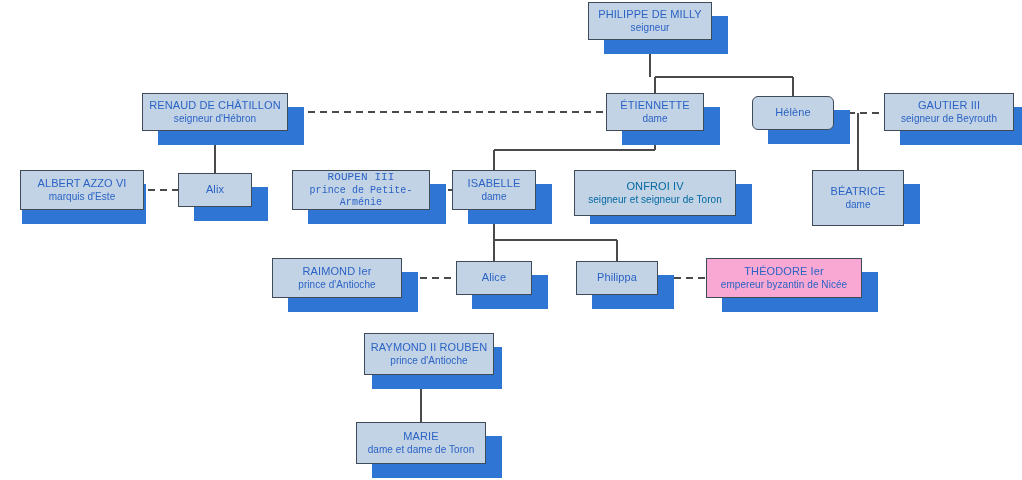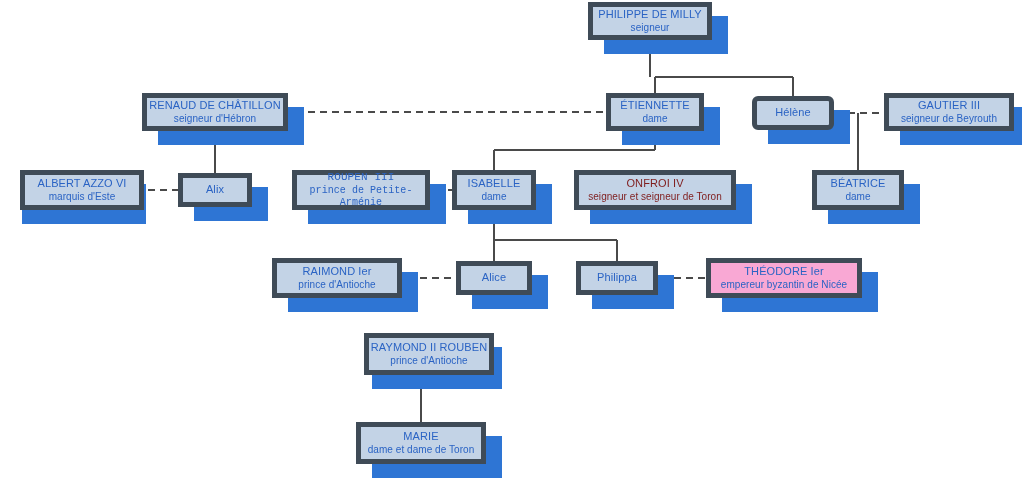--- a/index.html
+++ b/index.html
@@ -1,19 +1,19 @@
 <!DOCTYPE html>
 <html><head>
 <meta charset="utf-8">
 <style>
   html,body{margin:0;padding:0;background:#ffffff;}
   body{font-family:"Liberation Sans","DejaVu Sans",sans-serif;}
   #canvas{position:relative;width:1022px;height:480px;overflow:hidden;background:#ffffff;}
   #edges{position:absolute;left:0;top:0;width:1022px;height:480px;}
-  .node{position:absolute;box-sizing:border-box;background:#c3d3e6;border:5px solid #6d28d9;
+  .node{position:absolute;box-sizing:border-box;background:#c3d3e6;border:1px solid #6d28d9;
         color:#2a63c4;display:flex;flex-direction:column;align-items:center;justify-content:center;
         text-align:center;line-height:1.22;z-index:3;}
   .node .nm{font-size:11px;letter-spacing:.1px;}
   .node .ttl{font-size:10px;letter-spacing:.05px;}
   .shadow{position:absolute;background:#2e75d4;z-index:1;}
 </style>
 </head>
 <body>
 
 <div id="canvas">
@@ -99,25 +99,25 @@
         <div class="nm">Alix</div>
       </div>
       <div class="node" style="left: 292px; top: 170px; width: 138px; height: 40px; background: rgb(195, 211, 230); border-color: rgb(63, 75, 87); color: rgb(42, 99, 196); font-family: Liberation Mono, monospace;">
         <div class="nm">ROUPEN III</div>
         <div class="ttl">prince de Petite-Arménie</div>
       </div>
       <div class="node" style="left: 452px; top: 170px; width: 84px; height: 40px; background: rgb(195, 211, 230); border-color: rgb(63, 75, 87); color: rgb(42, 99, 196);">
         <div class="nm">ISABELLE</div>
         <div class="ttl">dame</div>
       </div>
-      <div class="node" style="left: 574px; top: 170px; width: 162px; height: 40px; background: rgb(195, 211, 230); border-color: rgb(63, 75, 87); color: #7f1d1d;">
+      <div class="node" style="left: 574px; top: 170px; width: 162px; height: 46px; background: rgb(195, 211, 230); border-color: rgb(63, 75, 87); color: #0369a1;">
         <div class="nm">ONFROI IV</div>
         <div class="ttl">seigneur et seigneur de Toron</div>
       </div>
-      <div class="node" style="left: 812px; top: 170px; width: 92px; height: 40px; background: rgb(195, 211, 230); border-color: rgb(63, 75, 87); color: rgb(42, 99, 196);">
+      <div class="node" style="left: 812px; top: 170px; width: 92px; height: 56px; background: rgb(195, 211, 230); border-color: rgb(63, 75, 87); color: rgb(42, 99, 196);">
         <div class="nm">BÉATRICE</div>
         <div class="ttl">dame</div>
       </div>
       <div class="node" style="left: 272px; top: 258px; width: 130px; height: 40px; background: rgb(195, 211, 230); border-color: rgb(63, 75, 87); color: rgb(42, 99, 196);">
         <div class="nm">RAIMOND Ier</div>
         <div class="ttl">prince d'Antioche</div>
       </div>
       <div class="node" style="left: 456px; top: 261px; width: 76px; height: 34px; background: rgb(195, 211, 230); border-color: rgb(63, 75, 87); color: rgb(42, 99, 196);">
         <div class="nm">Alice</div>
       </div>

